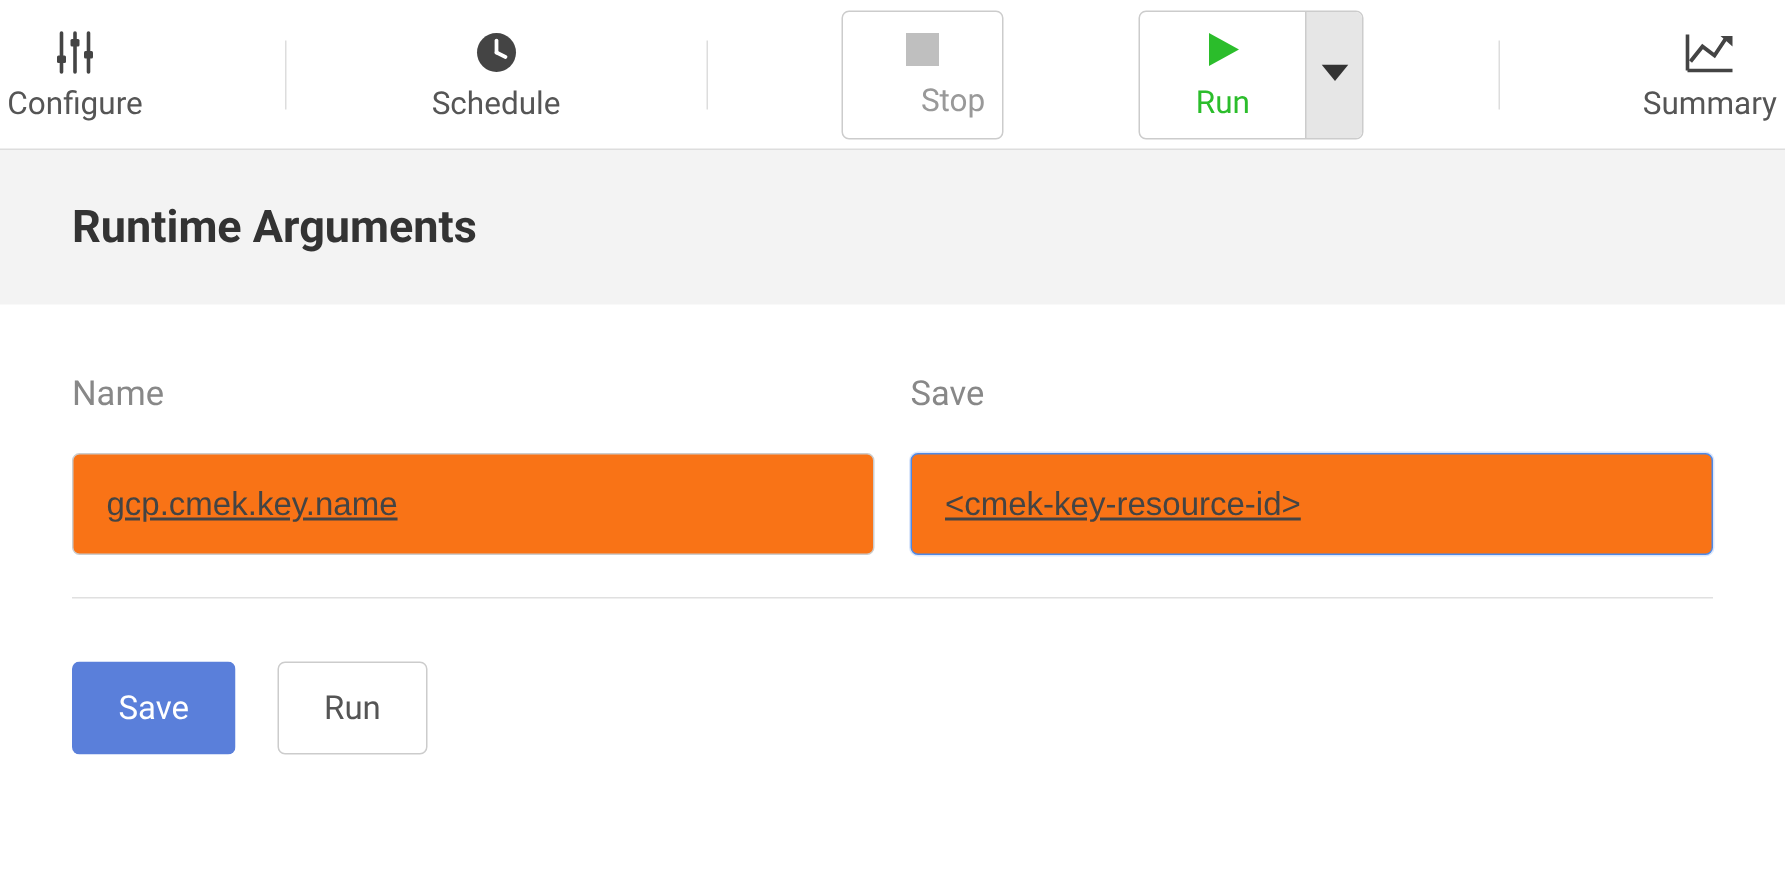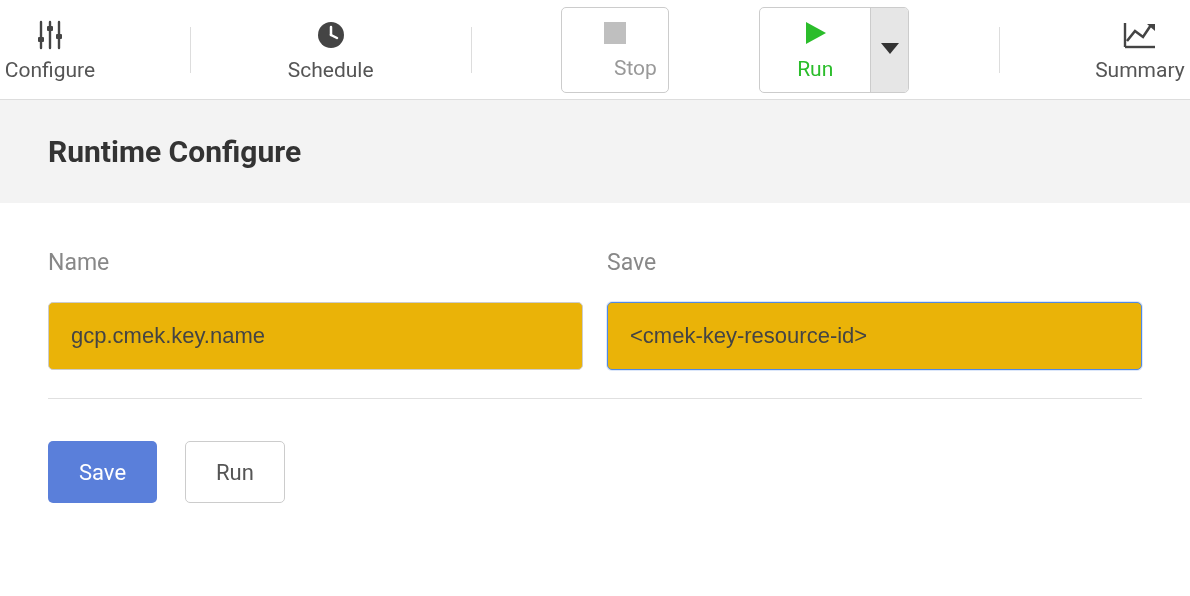--- a/index.html
+++ b/index.html
@@ -120,21 +120,22 @@
     margin-bottom: 26px;
   }
   .field input {
     height: 68px;
     font-size: 22px;
     padding: 0 22px;
     border: 1px solid #ccc;
     border-radius: 5px;
     outline: none;
     color: #444;
-    background: #eab308;
+    background: #f97316;
+    text-decoration: underline;
   }
   .field input.focused {
     border-color: #4f89e6;
     box-shadow: 0 0 0 1px rgba(79,137,230,0.2);
   }
 
   .divider-line {
     height: 1px;
     background: #e0e0e0;
     margin: 28px 0 42px 0;
@@ -237,21 +238,21 @@
         <polyline points="2,26 32,26" stroke="#444" stroke-width="2.4" fill="none"></polyline>
         <polyline points="4,20 12,10 20,16 28,4" stroke="#444" stroke-width="2.6" fill="none"></polyline>
         <polygon points="24,3 32,3 32,10" fill="#444"></polygon>
       </svg>
     </span>
     <span class="label">Summary</span>
   </div>
 
 </div>
 
-<div class="section-header">Runtime Configure</div>
+<div class="section-header">Runtime Arguments</div>
 
 <div class="form-area">
   <div class="row">
     <div class="field">
       <div class="field-label">Name</div>
       <input type="text" value="gcp.cmek.key.name" style="">
     </div>
     <div class="field">
       <div class="field-label">Save</div>
       <input type="text" class="focused" value="&lt;cmek-key-resource-id&gt;" style="">

